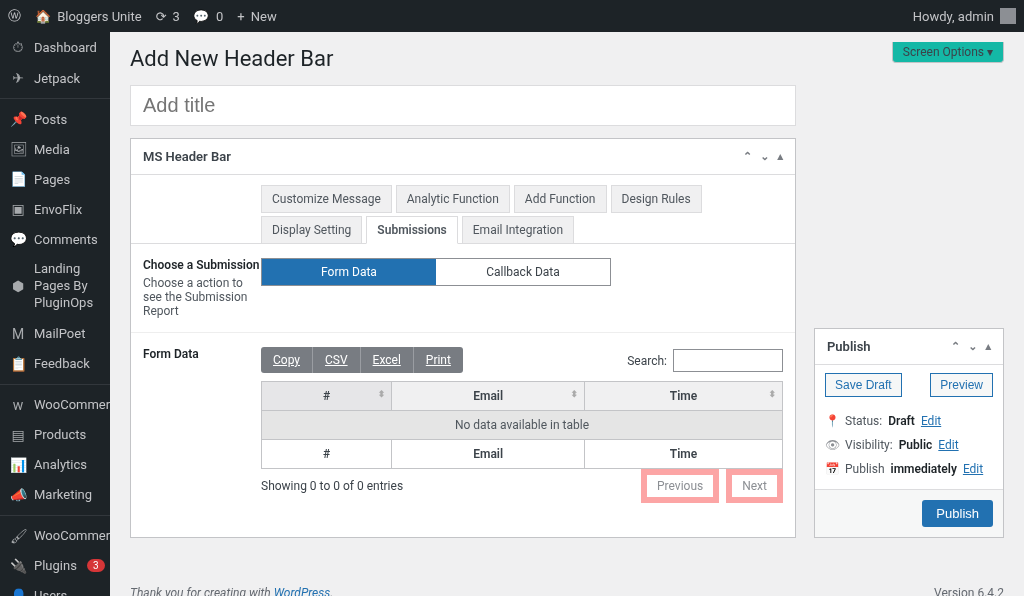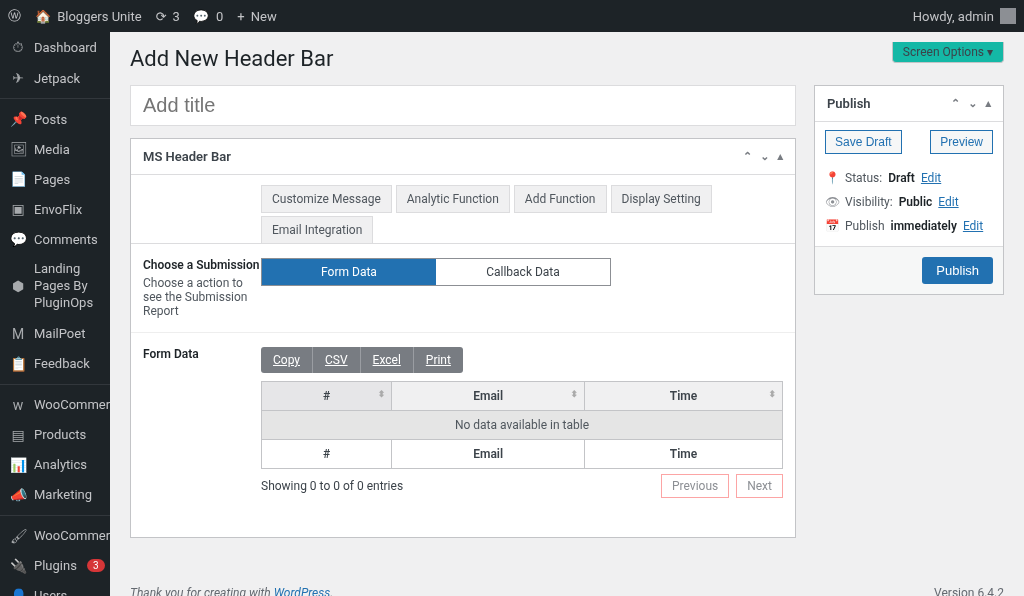--- a/index.html
+++ b/index.html
@@ -17,21 +17,21 @@
 .sidebar-item.sep { border-top: 1px solid #32373c; margin-top: 5px; padding-top: 12px; }
 .sidebar-item .icon { width: 16px; text-align: center; font-size: 14px; color: #a7aaad; flex-shrink: 0; }
 .badge { background: #d63638; color: #fff; border-radius: 9px; font-size: 10px; padding: 1px 6px; margin-left: 2px; }
 .sidebar-item.multiline span.label { line-height: 1.3; }
 
 
 .main { margin-left: 110px; padding: 10px 20px 40px; position: relative; }
 .screen-options { float: right; background: #14b8a6; border: 1px solid #c3c4c7; border-top: none; border-radius: 0 0 4px 4px; padding: 3px 10px; font-size: 12px; cursor: pointer; }
 h1.page-title { font-size: 22px; font-weight: 400; color: #1d2327; margin: 4px 0 14px; }
 
-.layout { display: flex; gap: 18px; align-items: flex-start; }
+.layout { display: flex; gap: 18px; align-items: flex-end; }
 .content-col { flex: 1; }
 .side-col { width: 190px; flex-shrink: 0; }
 
 .title-input { width: 100%; padding: 8px 12px; font-size: 20px; border: 1px solid #dcdcde; background: #fff; color: #8c8f94; }
 
 .postbox { background: #fff; border: 1px solid #c3c4c7; margin-top: 12px; }
 .postbox-header { display: flex; justify-content: space-between; align-items: center; padding: 10px 12px; border-bottom: 1px solid #dcdcde; font-weight: 600; font-size: 13px; }
 .postbox-header .controls { display: flex; gap: 8px; color: #787c82; font-size: 11px; }
 
 
@@ -58,21 +58,21 @@
 
 table.datatable { width: 100%; border-collapse: collapse; font-size: 12px; }
 table.datatable th, table.datatable td { border: 1px solid #c3c4c7; padding: 7px; text-align: center; }
 table.datatable thead th { background: #f0f0f1; font-weight: 600; position: relative; }
 table.datatable thead th.sorted { background: #e6e6e8; }
 .sort-icon { position: absolute; right: 6px; color: #aaa; font-size: 9px; }
 table.datatable tfoot th { background: #fff; font-weight: 600; }
 table.datatable td.empty { background: #e5e5e5; color: #50575e; }
 
 .dt-bottom { display: flex; justify-content: space-between; align-items: center; margin-top: 10px; font-size: 12px; }
-.dt-page-btn { border: 1px solid #fca5a5; padding: 4px 10px; color: #8c8f94; background: #fff; cursor: default; margin-left: 4px; }
+.dt-page-btn { border: 6px solid #fca5a5; padding: 4px 10px; color: #8c8f94; background: #fff; cursor: default; margin-left: 4px; }
 
 
 .pub-actions { display: flex; justify-content: space-between; padding: 8px 10px; gap: 24px; }
 .btn-outline { border: 1px solid #2271b1; color: #2271b1; background: #f6f7f7; padding: 4px 9px; font-size: 12px; cursor: pointer; }
 .pub-section { padding: 4px 10px 8px; font-size: 12px; }
 .pub-row { display: flex; align-items: center; gap: 6px; padding: 5px 0; color: #50575e; }
 .pub-row .icon { width: 14px; text-align: center; color: #8c8f94; }
 .pub-row a { color: #2271b1; text-decoration: underline; }
 .pub-row b { color: #1d2327; font-weight: 600; }
 .pub-submit { text-align: right; padding: 10px; border-top: 1px solid #dcdcde; background: #f6f7f7; }
@@ -187,21 +187,23 @@
           <span class="controls">
             <span>⌃</span>
             <span>⌄</span>
             <span>▴</span>
           </span>
         </div>
         <div class="tabs" id="tabs">
             <div class="tab">Customize Message</div>
             <div class="tab">Analytic Function</div>
             <div class="tab">Add Function</div>
+            <div class="tab">Design Rules</div>
             <div class="tab">Display Setting</div>
+            <div class="tab active">Submissions</div>
             <div class="tab">Email Integration</div>
           </div>
 
         <div class="sub-row">
           <div class="sub-label-col">
             <div class="b">Choose a Submission</div>
             <div style="margin-top:4px;">Choose a action to see the Submission Report</div>
           </div>
           <div class="sub-content-col">
             <div class="btn-group">
@@ -216,20 +218,23 @@
             <div class="b">Form Data</div>
           </div>
           <div class="sub-content-col">
             <div class="dt-top">
               <div class="dt-buttons" id="dtbuttons">
                   <span class="dt-btn">Copy</span>
                   <span class="dt-btn">CSV</span>
                   <span class="dt-btn">Excel</span>
                   <span class="dt-btn">Print</span>
                 </div>
+              <div class="dt-search">
+                <label>Search:</label><input type="text" style="">
+              </div>
             </div>
             <table class="datatable">
               <thead>
                   <tr>
                 <th class="sorted" style="width:25%;"><span>#</span><span class="sort-icon">⬍</span></th>
                 <th style="width:37%;"><span>Email</span><span class="sort-icon">⬍</span></th>
                 <th><span>Time</span><span class="sort-icon">⬍</span></th>
               </tr>
                 </thead>
               <tbody>

